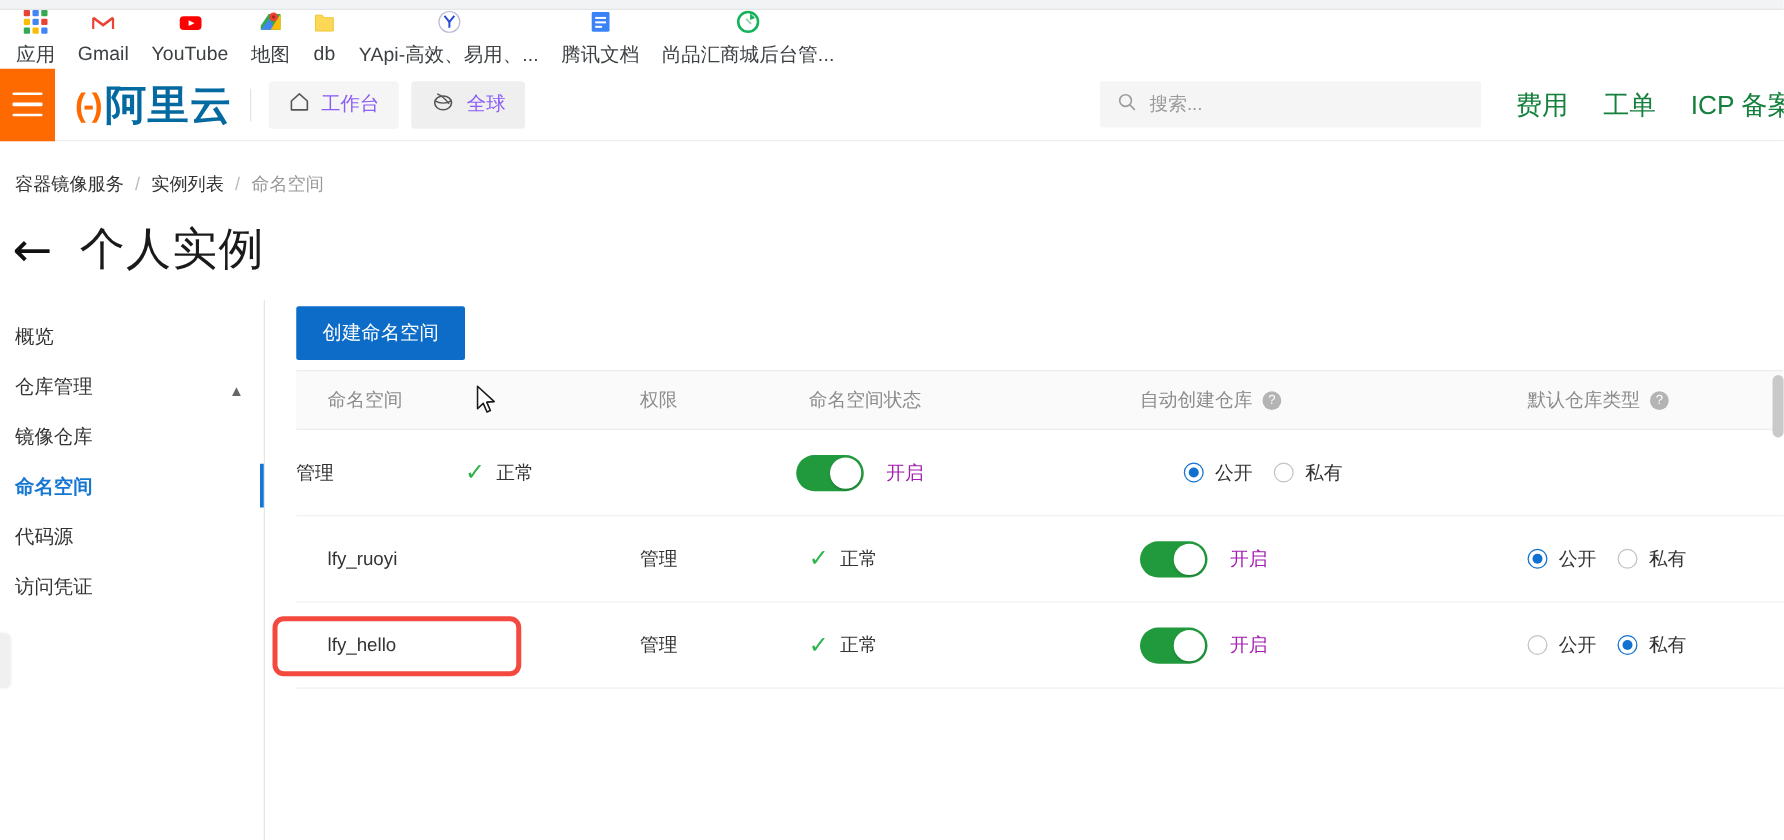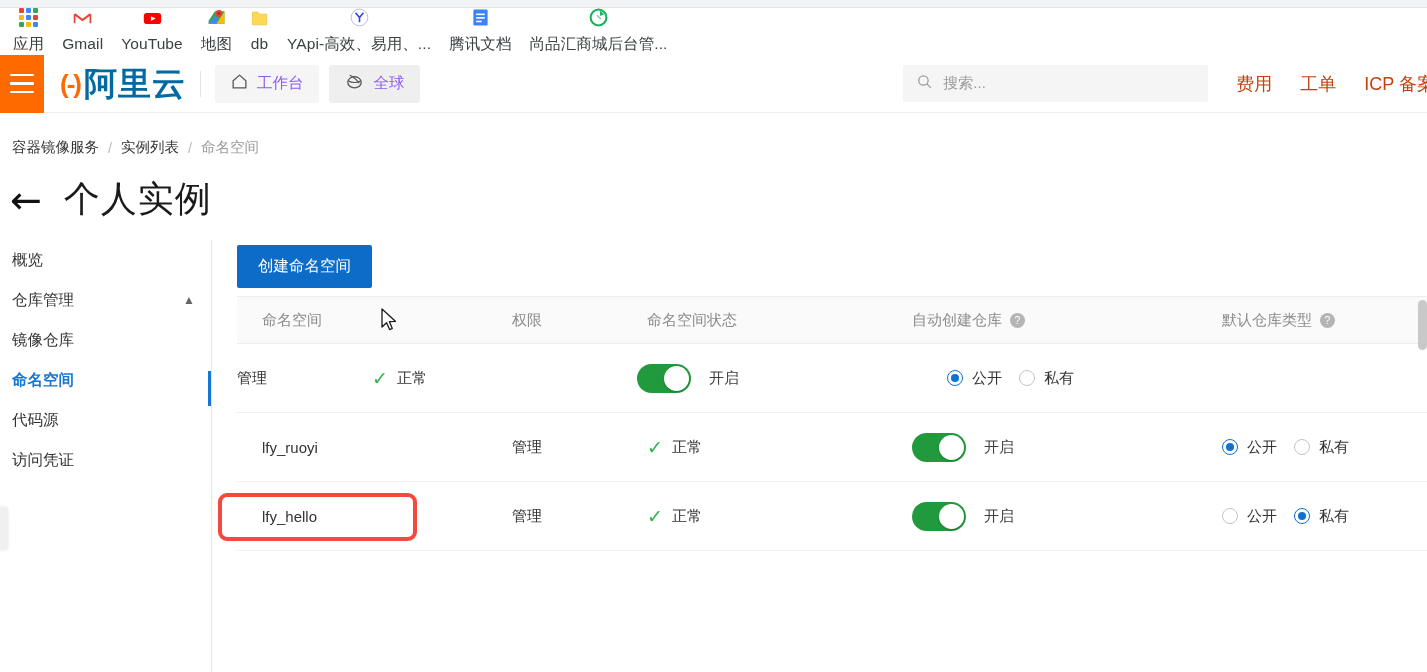--- a/index.html
+++ b/index.html
@@ -63,21 +63,21 @@
     background:#f5f5f5; border-radius:3px; margin-right:10px; cursor:pointer;
     font-size:15.5px; color:#8b5cf6;
   }
   .hdr-btn.grey2{ background:#efefef; }
   .hdr-spacer{ flex:1 1 auto; }
   .search-box{
     width:305px; height:37px; background:#f5f5f5; border-radius:2px;
     display:flex; align-items:center; gap:10px; padding:0 13px; cursor:text;
   }
   .search-ph{ font-size:15px; color:#9b9b9b; }
-  .hdr-link{ font-size:18px; color:#c2410c; margin-left:28px; cursor:pointer; white-space:nowrap;}
+  .hdr-link{ font-size:21px; color:#15803d; margin-left:28px; cursor:pointer; white-space:nowrap;}
   .hdr-right{ display:flex; align-items:center; padding-right:0; margin-right:-8px;}
 
   
   .crumbs{
     position:absolute; left:12px; top:138px;
     display:flex; align-items:center; gap:9px;
     font-size:14.5px; color:#333;
   }
   .crumbs .sep{ color:#bbb; }
   .crumbs .c-link{ cursor:pointer; color:#333; }
@@ -91,21 +91,21 @@
   .back-arrow{ font-size:38px; line-height:1; color:#111; cursor:pointer; font-family:"DejaVu Sans",sans-serif;}
   .page-title{ font-size:36px; font-weight:normal; color:#1a1a1a; letter-spacing:1px;}
 
   
   .leftnav{
     position:absolute; left:0; top:240px; width:211px; height:432px;
     background:#ffffff;
   }
   .nav-divider{ position:absolute; left:211px; top:240px; width:1px; height:432px; background:#e6e6e6;}
   .nav-item{
-    height:40px; display:flex; align-items:center; padding-left:12px;
+    height:40px; display:flex; align-items:flex-end; padding-left:12px;
     font-size:15.5px; color:#333; cursor:pointer; position:relative;
   }
   .nav-item.group{ justify-content:space-between; padding-right:16px;}
   .nav-item.sub{ }
   .nav-item.active{ color:#1677d2; font-weight:bold; }
   .chev{ font-size:12px; color:#666; }
   .active-bar{
     position:absolute; left:208px; top:371px; width:3px; height:35px;
     background:#1677d2;
   }
@@ -160,21 +160,21 @@
 
   .auto-cell{ display:flex; align-items:center; gap:18px; }
   .switch{
     width:54px; height:29px; border-radius:15px; background:#219a3d;
     position:relative; cursor:pointer; flex:0 0 54px;
   }
   .switch .knob{
     position:absolute; top:2px; right:2px; width:25px; height:25px;
     border-radius:50%; background:#fff; box-shadow:0 1px 2px rgba(0,0,0,.22);
   }
-  .auto-label{ font-size:15px; color:#404040; }
+  .auto-label{ font-size:15px; color:#a21caf; }
 
   .type-cell{ display:flex; align-items:center; gap:17px; }
   .radio-opt{ display:flex; align-items:center; gap:9px; cursor:pointer; }
   .radio{
     width:16px; height:16px; border-radius:50%;
     border:1.6px solid #c4c4c4; background:#fff;
     display:flex; align-items:center; justify-content:center; flex:0 0 16px;
   }
   .radio.on{ border-color:#1171d0; }
   .radio.on::after{ content:""; width:8px; height:8px; border-radius:50%; background:#1171d0; display:block;}

